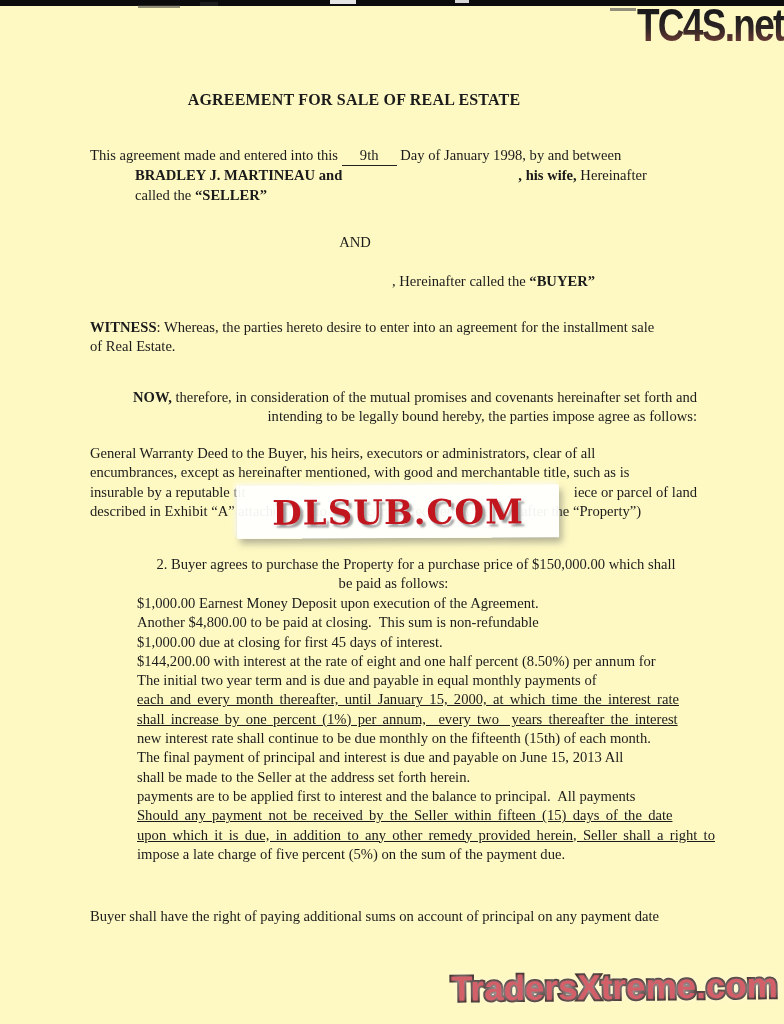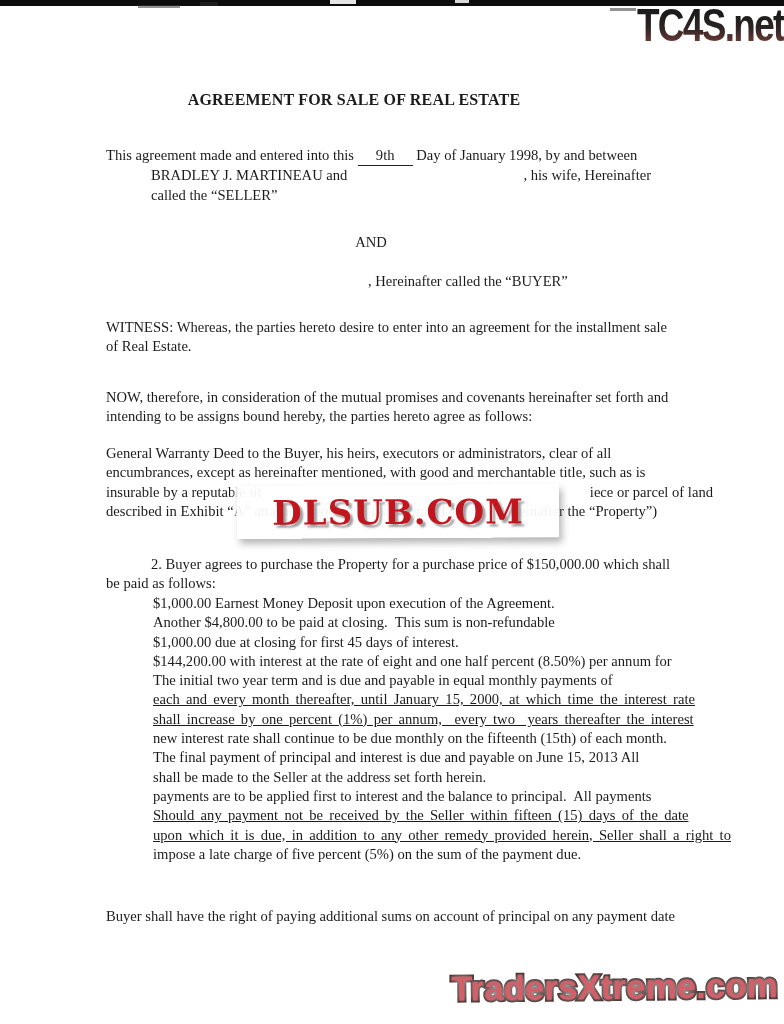--- a/index.html
+++ b/index.html
@@ -1,25 +1,25 @@
 <!DOCTYPE html>
 <html><head>
 <meta charset="utf-8">
 <style>
   html,body{margin:0;padding:0;background:#6b6b6b;}
   .page{
     position:relative;
     width:784px;height:1024px;
-    background:#ffffff;
+    background:#fef9c3;
     overflow:hidden;
     font-family:"Liberation Serif", serif;
     color:#1b1b1b;
   }
-  .ln{white-space:pre;font-size:14.6px;line-height:19.3px;margin-left:16px;}
-  .b{font-weight:normal;}
+  .ln{white-space:pre;font-size:14.6px;line-height:19.3px;}
+  .b{font-weight:bold;}
 
   
   .scanbar{position:absolute;top:0;left:0;width:784px;height:6px;background:#0c0c0c;}
   .bar-gap1{position:absolute;top:0;left:330px;width:26px;height:4px;background:#fdfdfd;opacity:.9;}
   .bar-gap2{position:absolute;top:0;left:455px;width:14px;height:3px;background:#fdfdfd;opacity:.85;}
   .smudge1{position:absolute;top:5px;left:138px;width:42px;height:3px;background:#3a3a3a;opacity:.55;}
   .smudge2{position:absolute;top:8px;left:610px;width:26px;height:3px;background:#474747;opacity:.6;}
   .smudge3{position:absolute;top:2px;left:200px;width:18px;height:4px;background:#222;opacity:.8;}
 
   
@@ -67,26 +67,26 @@
     font-weight:bold;font-size:16px;letter-spacing:0.2px;white-space:pre;
   }
   .intro{position:absolute;top:146px;left:90px;width:607px;}
   .indent{padding-left:45px;}
   .day-blank{display:inline-block;width:55px;text-align:center;border-bottom:1.4px solid #222;}
   .name-gap{display:inline-block;width:176px;}
   .and-sep{
     position:absolute;top:233px;left:0;width:784px;text-align:center;
     transform:translateX(-37px);
   }
-  .buyer-line{position:absolute;top:272px;left:352px;}
+  .buyer-line{position:absolute;top:272px;left:392px;}
   .witness{position:absolute;top:318px;left:90px;width:607px;}
-  .nowblk{position:absolute;top:388px;left:90px;width:607px;}
+  .nowblk{position:absolute;top:388px;left:90px;width:607px;text-align:right;}
   .clause1{position:absolute;top:444px;left:90px;width:607px;}
   .split{display:flex;justify-content:space-between;width:607px;}
-  .clause2intro{position:absolute;top:555px;left:90px;width:607px;}
+  .clause2intro{position:absolute;top:555px;left:90px;width:607px;text-align:center;}
   .payments{position:absolute;top:594px;left:137px;width:562px;}
   .j{word-spacing:2.6px;text-decoration:underline;}
   .closing{position:absolute;top:907px;left:90px;width:607px;}
 </style>
 </head>
 <body>
 
 <div class="page">
 
   <div class="scanbar"></div>
@@ -110,21 +110,21 @@
 
   <div class="buyer-line ln"><span>, Hereinafter called the </span><span class="b">“BUYER”</span></div>
 
   <div class="witness">
     <div class="ln"><span class="b">WITNESS</span><span>: Whereas, the parties hereto desire to enter into an agreement for the installment sale</span></div>
     <div class="ln">of Real Estate.</div>
   </div>
 
   <div class="nowblk">
     <div class="ln"><span class="b">NOW,</span><span> therefore, in consideration of the mutual promises and covenants hereinafter set forth and</span></div>
-    <div class="ln">intending to be assigns bound hereby, the parties hereto agree as follows:</div>
+    <div class="ln">intending to be legally bound hereby, the parties impose agree as follows:</div>
   </div>
 
   <div class="clause1">
     <div class="ln">General Warranty Deed to the Buyer, his heirs, executors or administrators, clear of all</div>
     <div class="ln">encumbrances, except as hereinafter mentioned, with good and merchantable title, such as is</div>
     <div class="ln split"><span>insurable by a reputable tit</span><span>iece or parcel of land</span></div>
     <div class="ln">described in Exhibit “A” attached hereto and incorporated herein  (Hereinafter the “Property”)</div>
   </div>
 
   <div class="dlsub">

